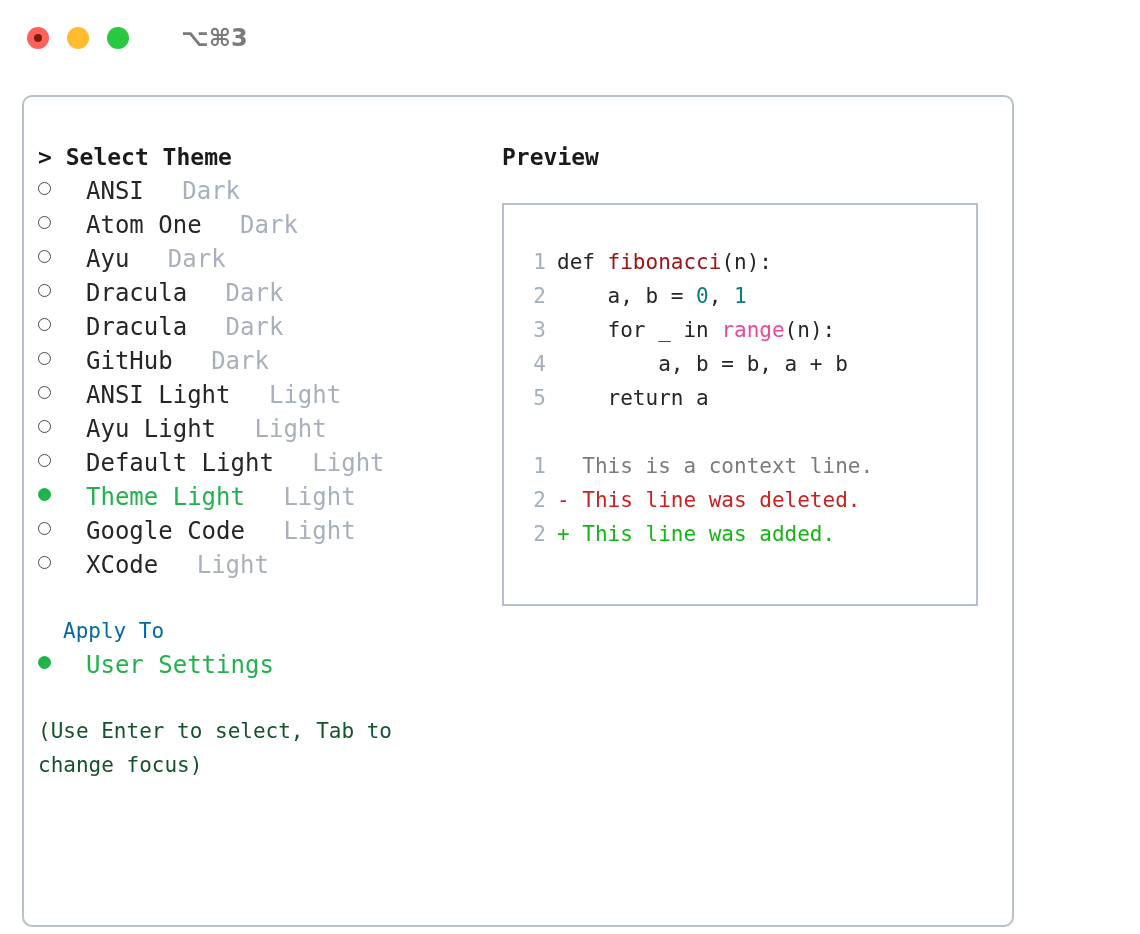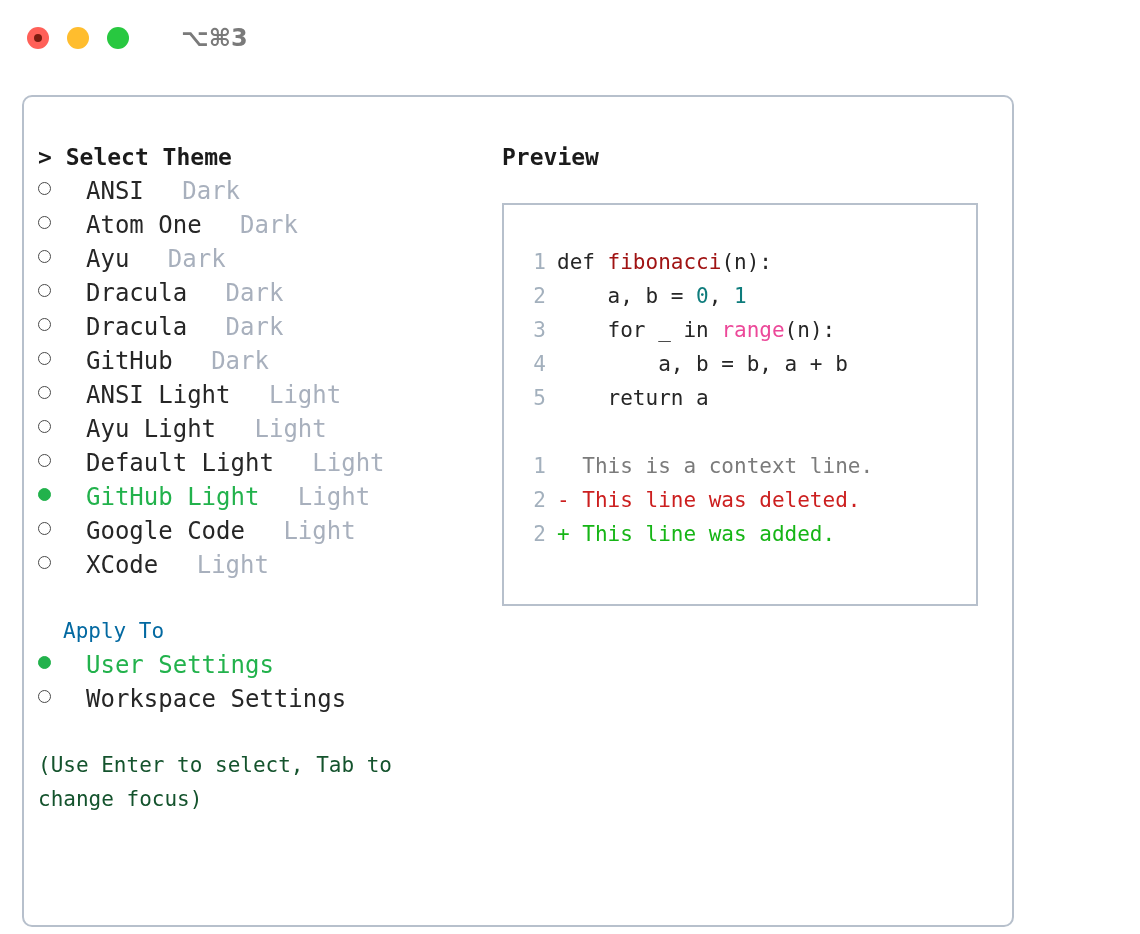--- a/index.html
+++ b/index.html
@@ -217,32 +217,31 @@
       <div class="opt-list" id="theme-list">
           <div class="opt"><span class="bullet off"></span><span class="opt-label">ANSI</span><span class="opt-tag"> Dark</span></div>
           <div class="opt"><span class="bullet off"></span><span class="opt-label">Atom One</span><span class="opt-tag"> Dark</span></div>
           <div class="opt"><span class="bullet off"></span><span class="opt-label">Ayu</span><span class="opt-tag"> Dark</span></div>
           <div class="opt"><span class="bullet off"></span><span class="opt-label">Dracula</span><span class="opt-tag"> Dark</span></div>
           <div class="opt"><span class="bullet off"></span><span class="opt-label">Dracula</span><span class="opt-tag"> Dark</span></div>
           <div class="opt"><span class="bullet off"></span><span class="opt-label">GitHub</span><span class="opt-tag"> Dark</span></div>
           <div class="opt"><span class="bullet off"></span><span class="opt-label">ANSI Light</span><span class="opt-tag"> Light</span></div>
           <div class="opt"><span class="bullet off"></span><span class="opt-label">Ayu Light</span><span class="opt-tag"> Light</span></div>
           <div class="opt"><span class="bullet off"></span><span class="opt-label">Default Light</span><span class="opt-tag"> Light</span></div>
-          <div class="opt"><span class="bullet on"></span><span class="opt-label sel">GitHub Light</span><span class="opt-tag"> Light</span></div>
+          <div class="opt"><span class="bullet on"></span><span class="opt-label sel">Theme Light</span><span class="opt-tag"> Light</span></div>
           <div class="opt"><span class="bullet off"></span><span class="opt-label">Google Code</span><span class="opt-tag"> Light</span></div>
           <div class="opt"><span class="bullet off"></span><span class="opt-label">XCode</span><span class="opt-tag"> Light</span></div>
         </div>
 
       <div class="gap-lg"></div>
 
       <div class="subhead">Apply To</div>
 
       <div class="opt-list" id="apply-list">
           <div class="opt"><span class="bullet on"></span><span class="opt-label sel">User Settings</span></div>
-          <div class="opt"><span class="bullet off"></span><span class="opt-label">Workspace Settings</span></div>
         </div>
 
       <div class="gap-lg"></div>
 
       <div class="hint">(Use Enter to select, Tab to change focus)</div>
     </div>
 
     <div class="right-col">
       <div class="preview-title">Preview</div>
 

